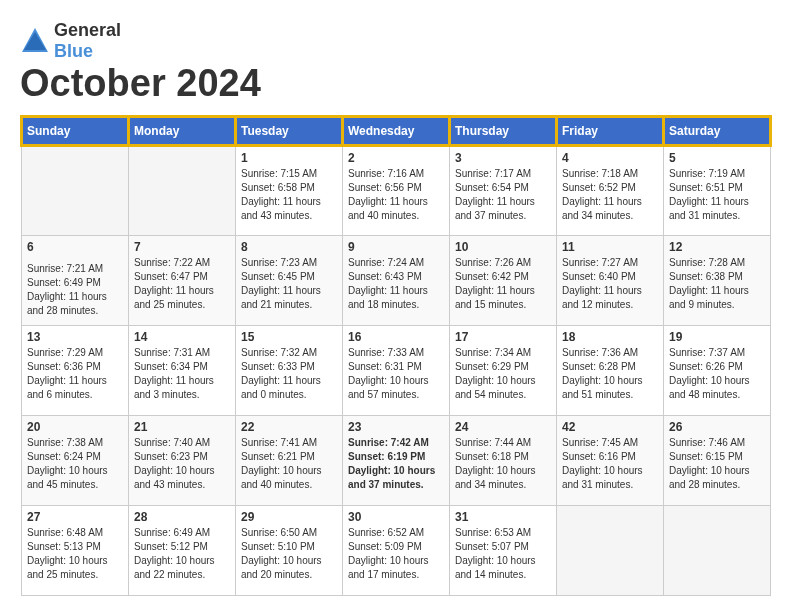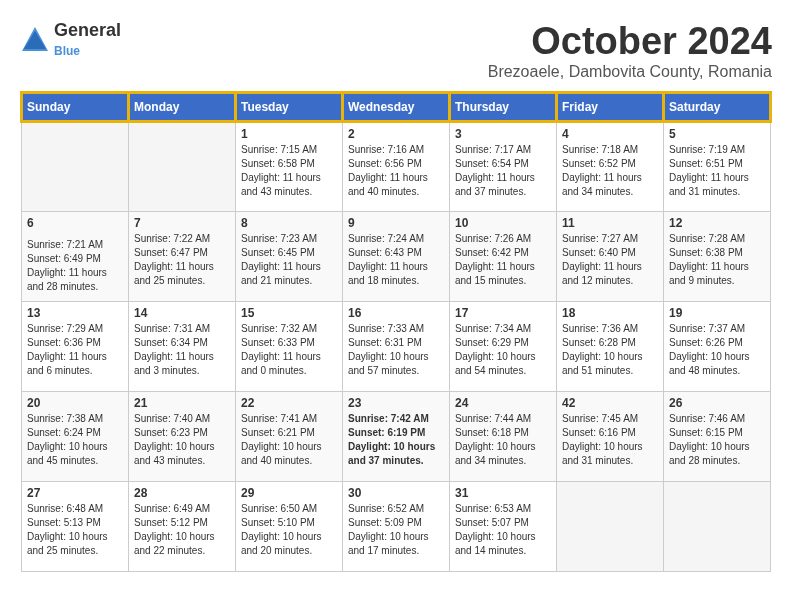--- a/index.html
+++ b/index.html
@@ -8,20 +8,21 @@
       background: #fff;
       width: 792px;
       min-height: 612px;
       padding: 20px;
     }
     .header {
       display: flex;
       justify-content: space-between;
       align-items: flex-start;
       margin-bottom: 10px;
+      flex-direction: column;
     }
     .logo {
       display: flex;
       align-items: center;
       gap: 4px;
     }
     .logo-icon {
       width: 30px;
       height: 30px;
     }
@@ -81,26 +82,25 @@
 <body>
 
 <div class="header">
   <div class="logo">
     <svg class="logo-icon" viewBox="0 0 30 30" xmlns="http://www.w3.org/2000/svg">
       <polygon points="15,2 28,26 2,26" fill="#4a90d9"></polygon>
       <polygon points="15,6 26,24 4,24" fill="#2a6cb8"></polygon>
     </svg>
     <div>
       <span style="font-size:18px;font-weight:bold;color:#333;">General</span><br>
-      <span style="font-size:12px;font-weight:bold;color:#4a90d9;">Blue</span>
+      <span style="font-size:18px;font-weight:bold;color:#4a90d9;">Blue</span>
     </div>
   </div>
   <div class="title-area">
     <div class="month-title">October 2024</div>
-    <div class="location-title">Brezoaele, Dambovita County, Romania</div>
   </div>
 </div>
 
 <table class="calendar">
   <thead>
     <tr>
     <th>Sunday</th>
         <th>Monday</th>
         <th>Tuesday</th>
         <th>Wednesday</th>

